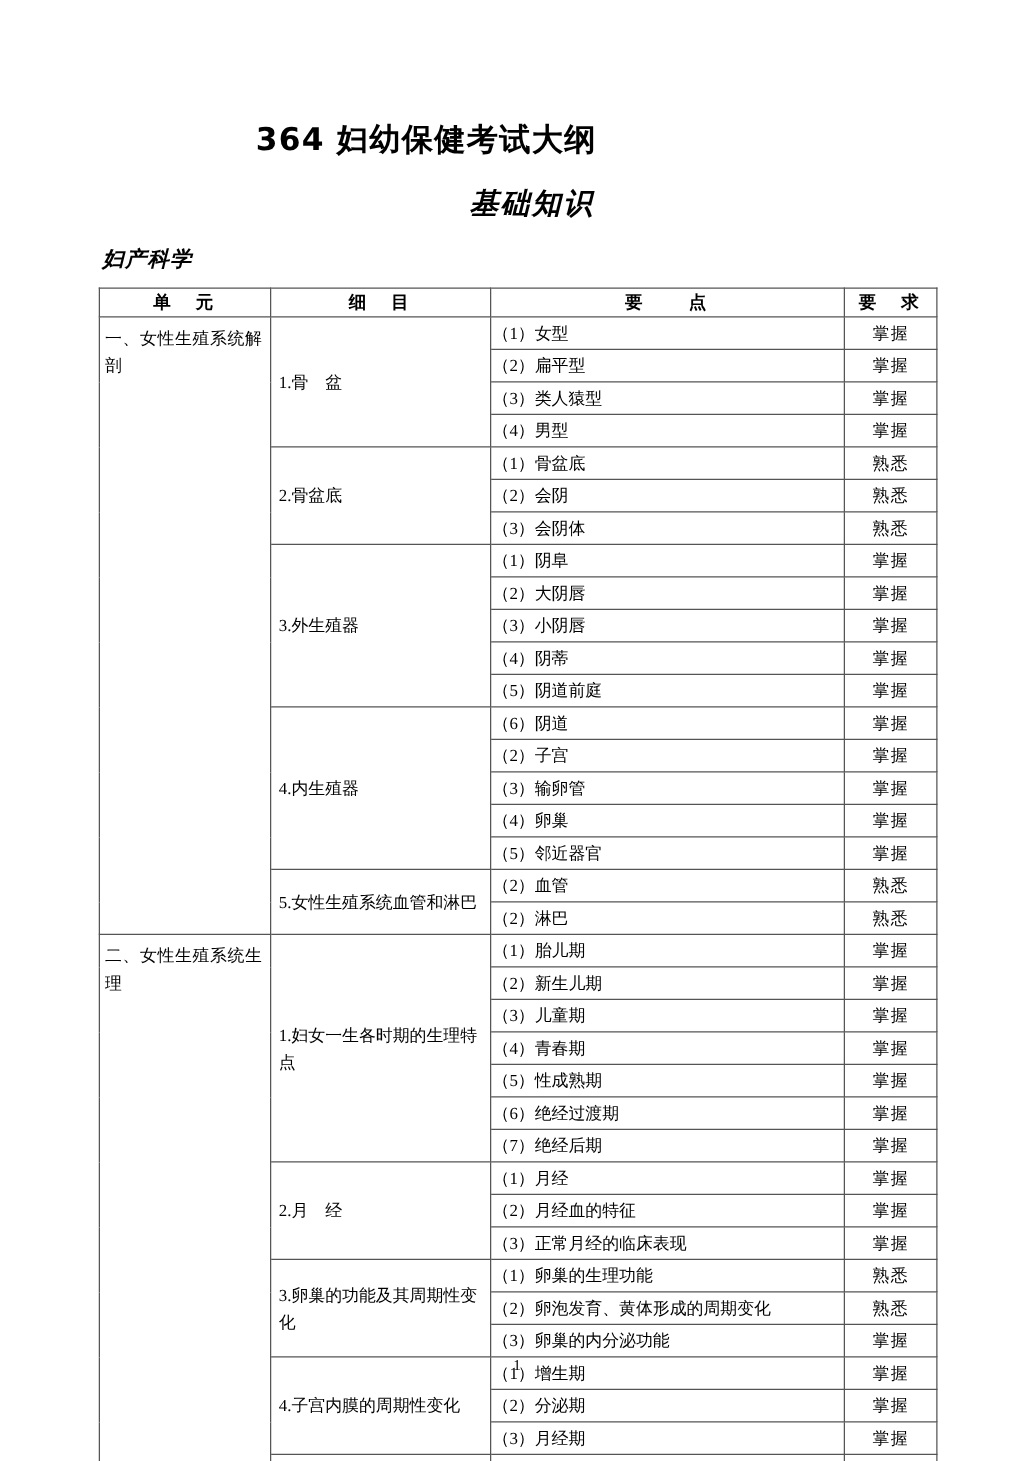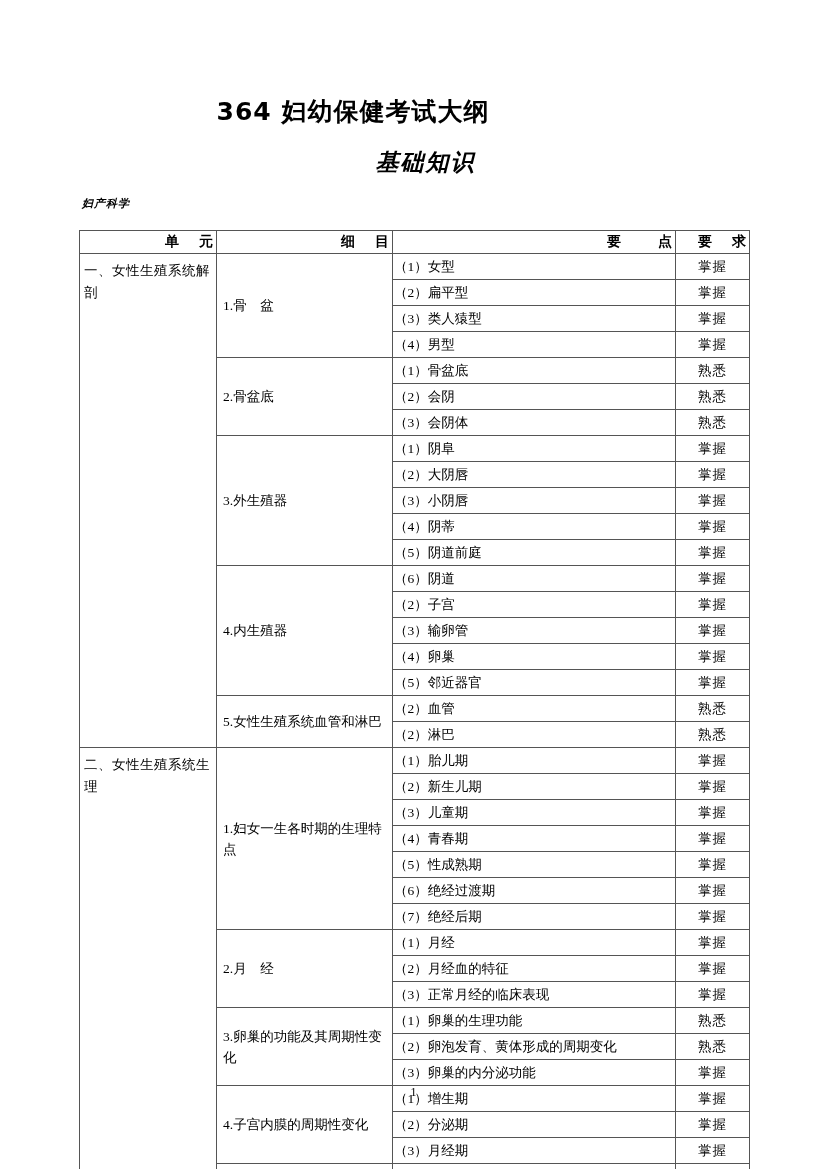--- a/index.html
+++ b/index.html
@@ -27,21 +27,20 @@
     position: absolute;
     left: 0;
     top: 96px;
     width: 682px;
     text-align: center;
     font-family: "DejaVu Sans", "Liberation Sans", sans-serif;
     font-weight: bold;
     font-size: 25px;
     letter-spacing: 1px;
     line-height: 32px;
-    padding-left: 12px;
   }
   .doc-subtitle {
     position: absolute;
     left: 12px;
     top: 148px;
     width: 827px;
     text-align: center;
     font-family: "Liberation Serif", "DejaVu Serif", serif;
     font-weight: bold;
     font-style: italic;
@@ -49,42 +48,42 @@
     letter-spacing: 2px;
     line-height: 30px;
   }
   .section-title {
     position: absolute;
     left: 82px;
     top: 196px;
     font-family: "Liberation Serif", "DejaVu Serif", serif;
     font-weight: bold;
     font-style: italic;
-    font-size: 11px;
+    font-size: 17px;
     letter-spacing: 1px;
   }
 
   
   .outline-table {
     position: absolute;
     left: 79px;
     top: 230px;
     width: 670px;
     border-collapse: collapse;
     table-layout: fixed;
     font-size: 13px;
   }
   .outline-table td, .outline-table th {
     border: 1px solid #555555;
     vertical-align: middle;
     padding: 0;
   }
   .outline-table thead th {
     height: 22px;
-    text-align: right;
+    text-align: center;
     font-weight: bold;
     font-size: 14px;
     letter-spacing: 3px;
     font-family: "Liberation Serif", "DejaVu Serif", serif;
   }
   .col-unit   { width: 137px; }
   .col-item   { width: 176px; }
   .col-point  { width: 283px; }
   .col-req    { width: 74px; }
 

